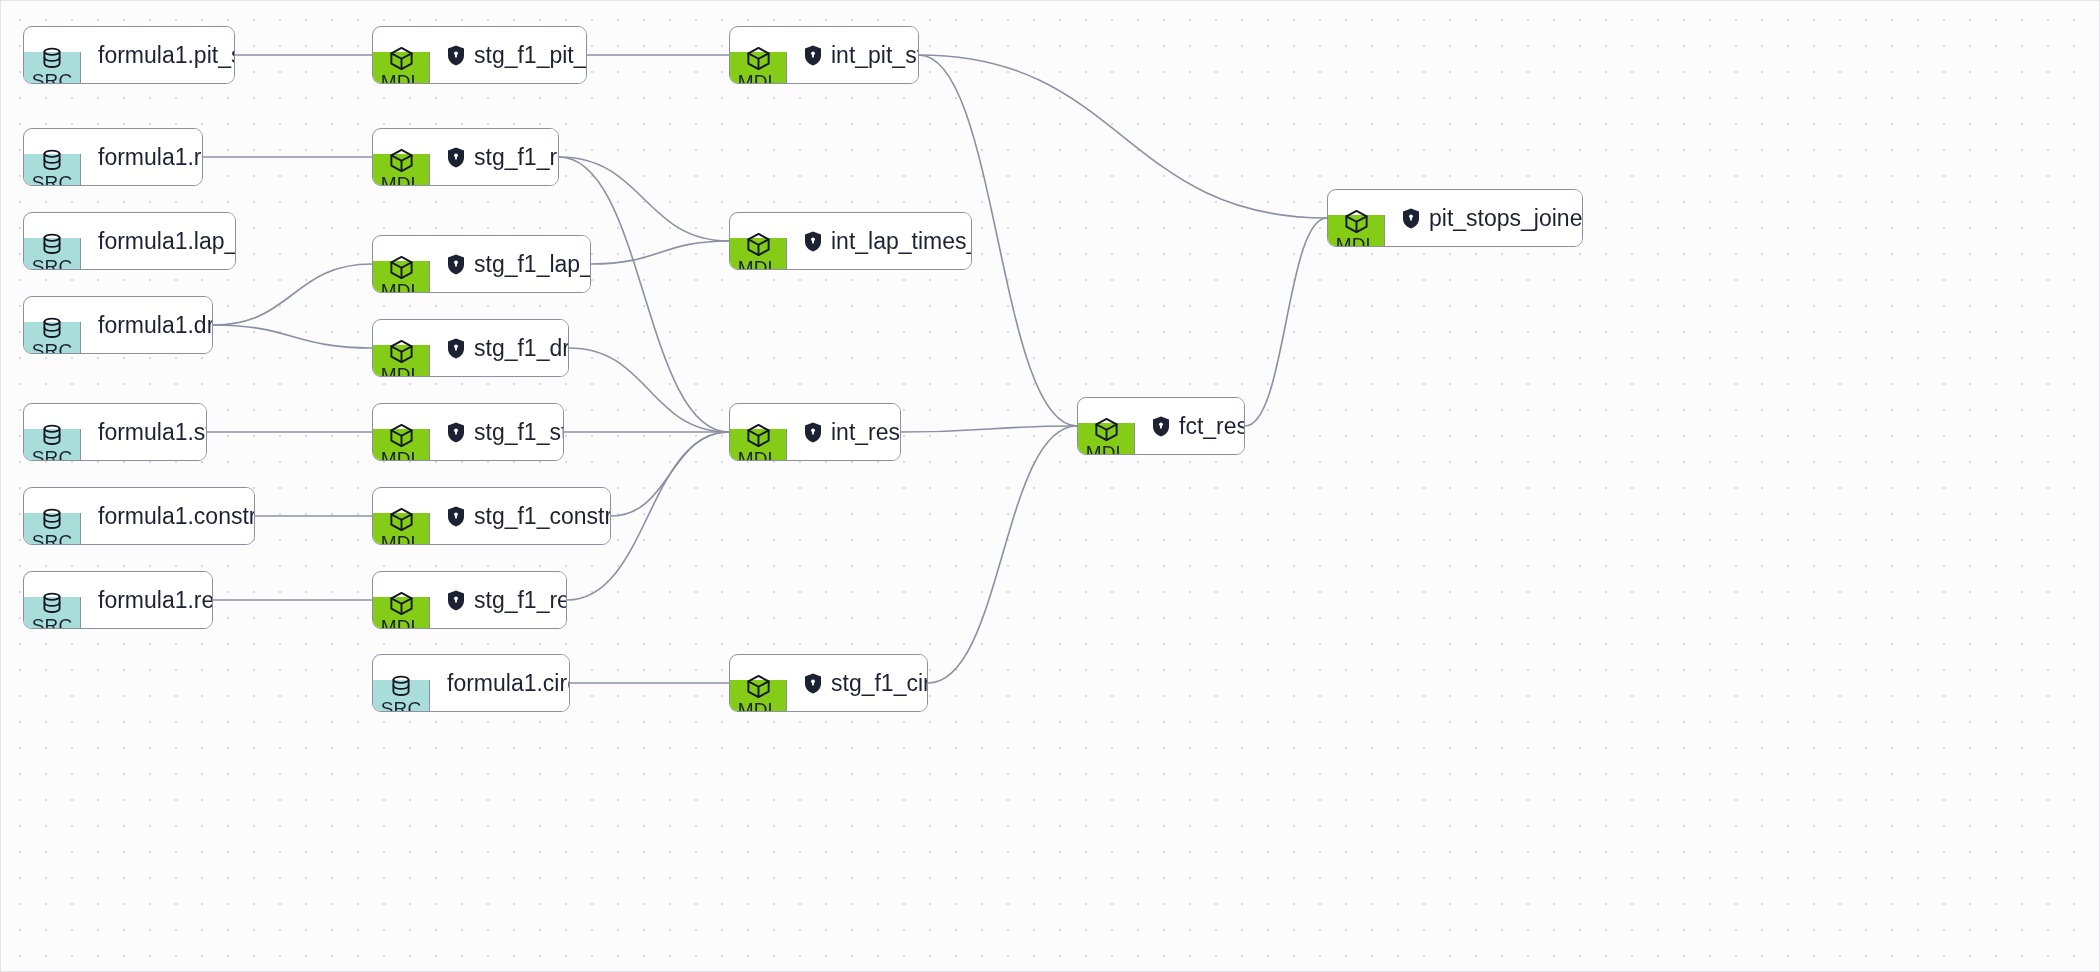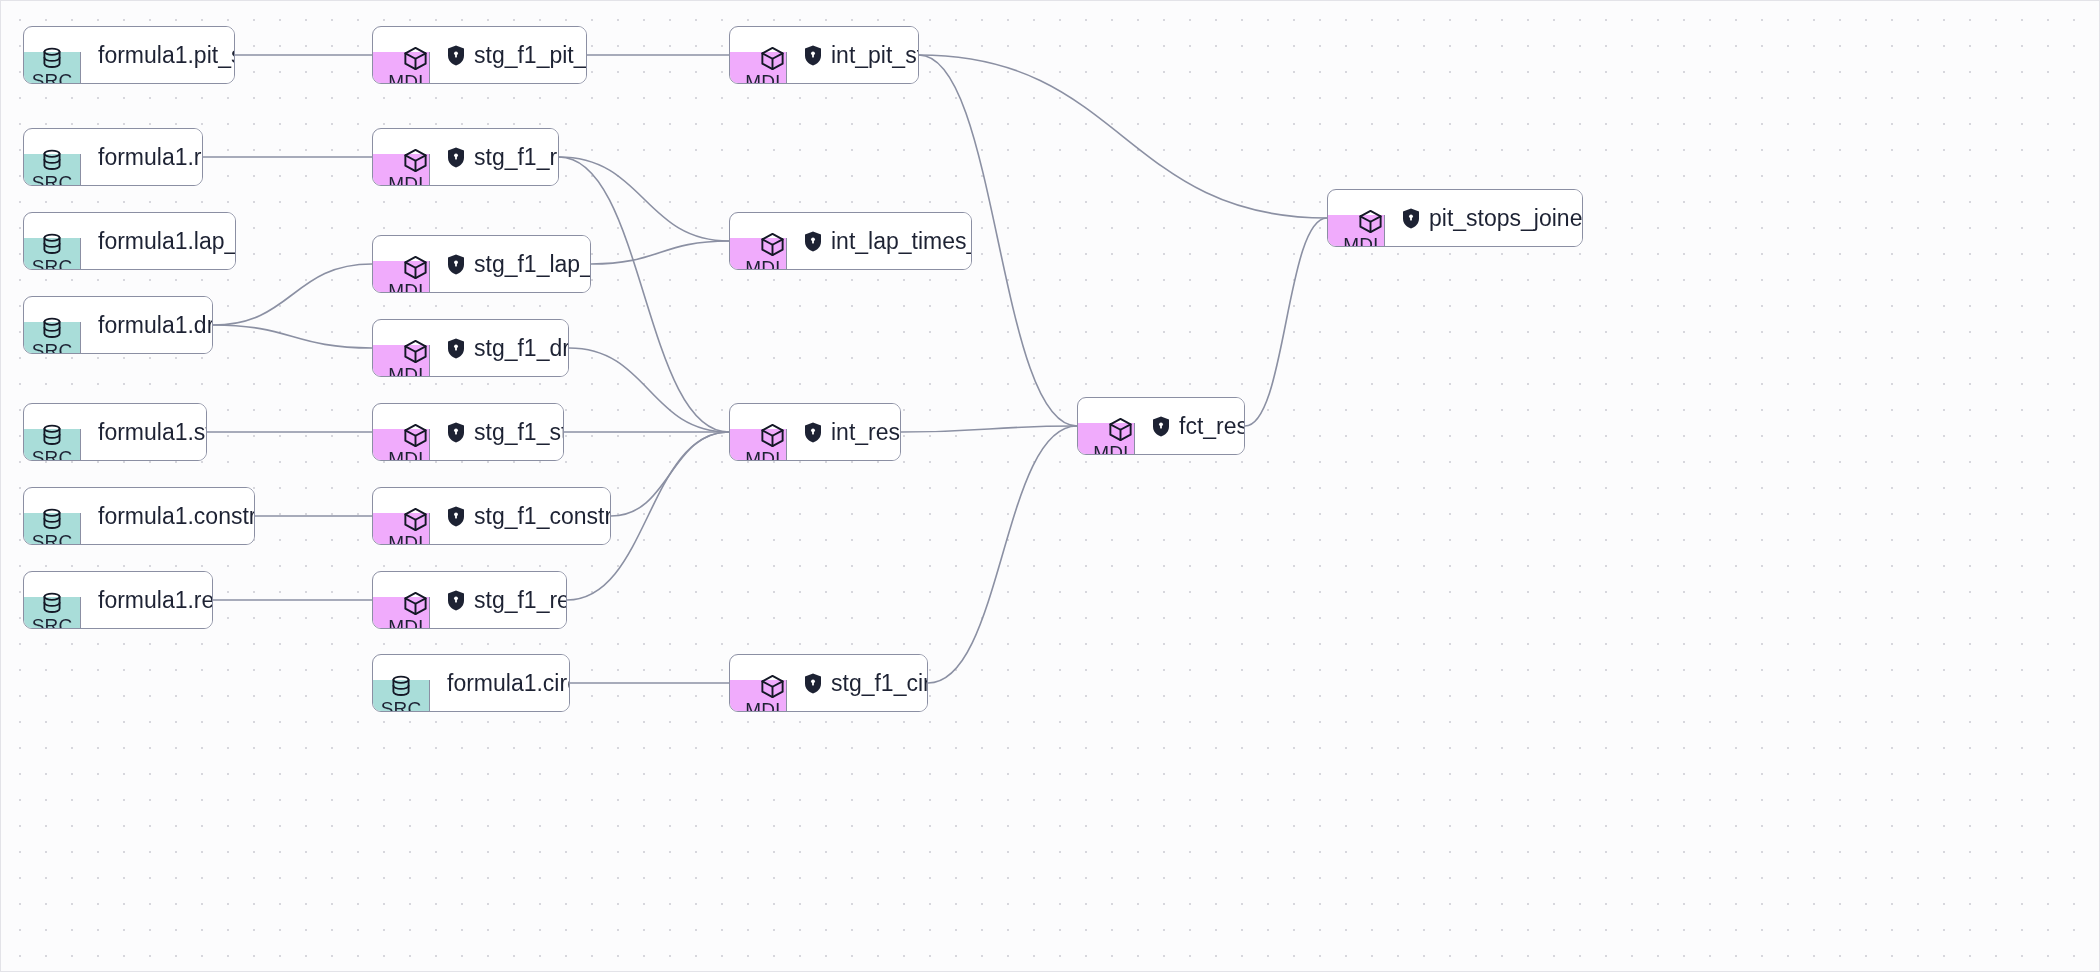--- a/index.html
+++ b/index.html
@@ -36,21 +36,21 @@
     box-sizing:border-box;
     margin-top:25px;
   }
   .badge .bicon{display:block;line-height:0;}
   .badge .btext{
     font-size:19px;line-height:19px;color:#1d2233;
     font-family:"Liberation Sans", sans-serif;
     letter-spacing:.2px;
   }
   .node.src .badge{background:#a9ddd9;}
-  .node.mdl .badge{background:#f0abfc;align-items:flex-end;}
+  .node.mdl .badge{background:#84cc16;}
 
   .body{
     flex:1 1 auto;display:flex;align-items:center;
     padding:0 17px;gap:9px;
     background:#ffffff;
     white-space:nowrap;
   }
   .label{
     font-size:23px;line-height:26px;color:#1d2233;
     font-family:"Liberation Sans", sans-serif;

